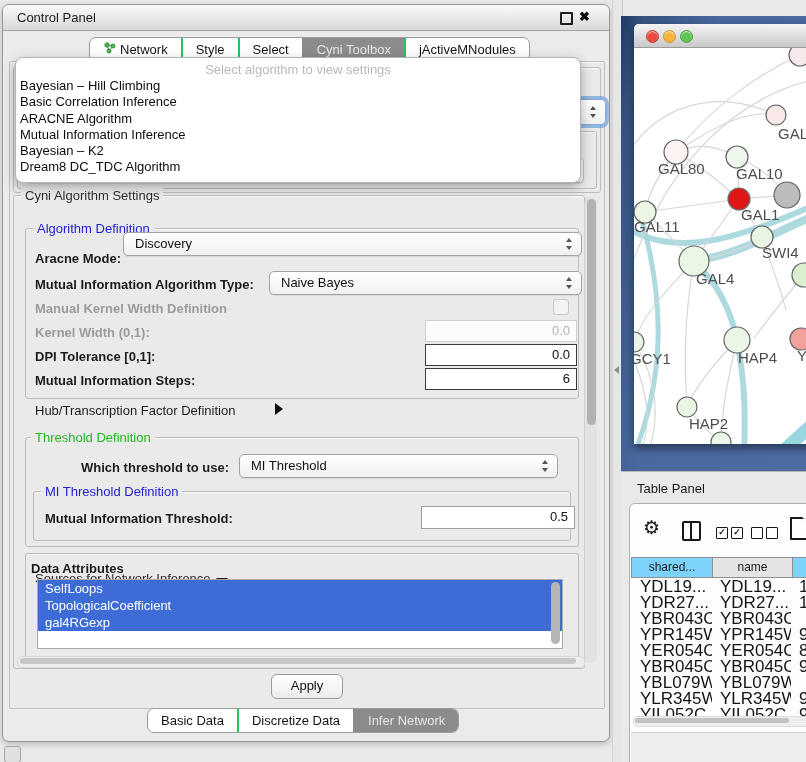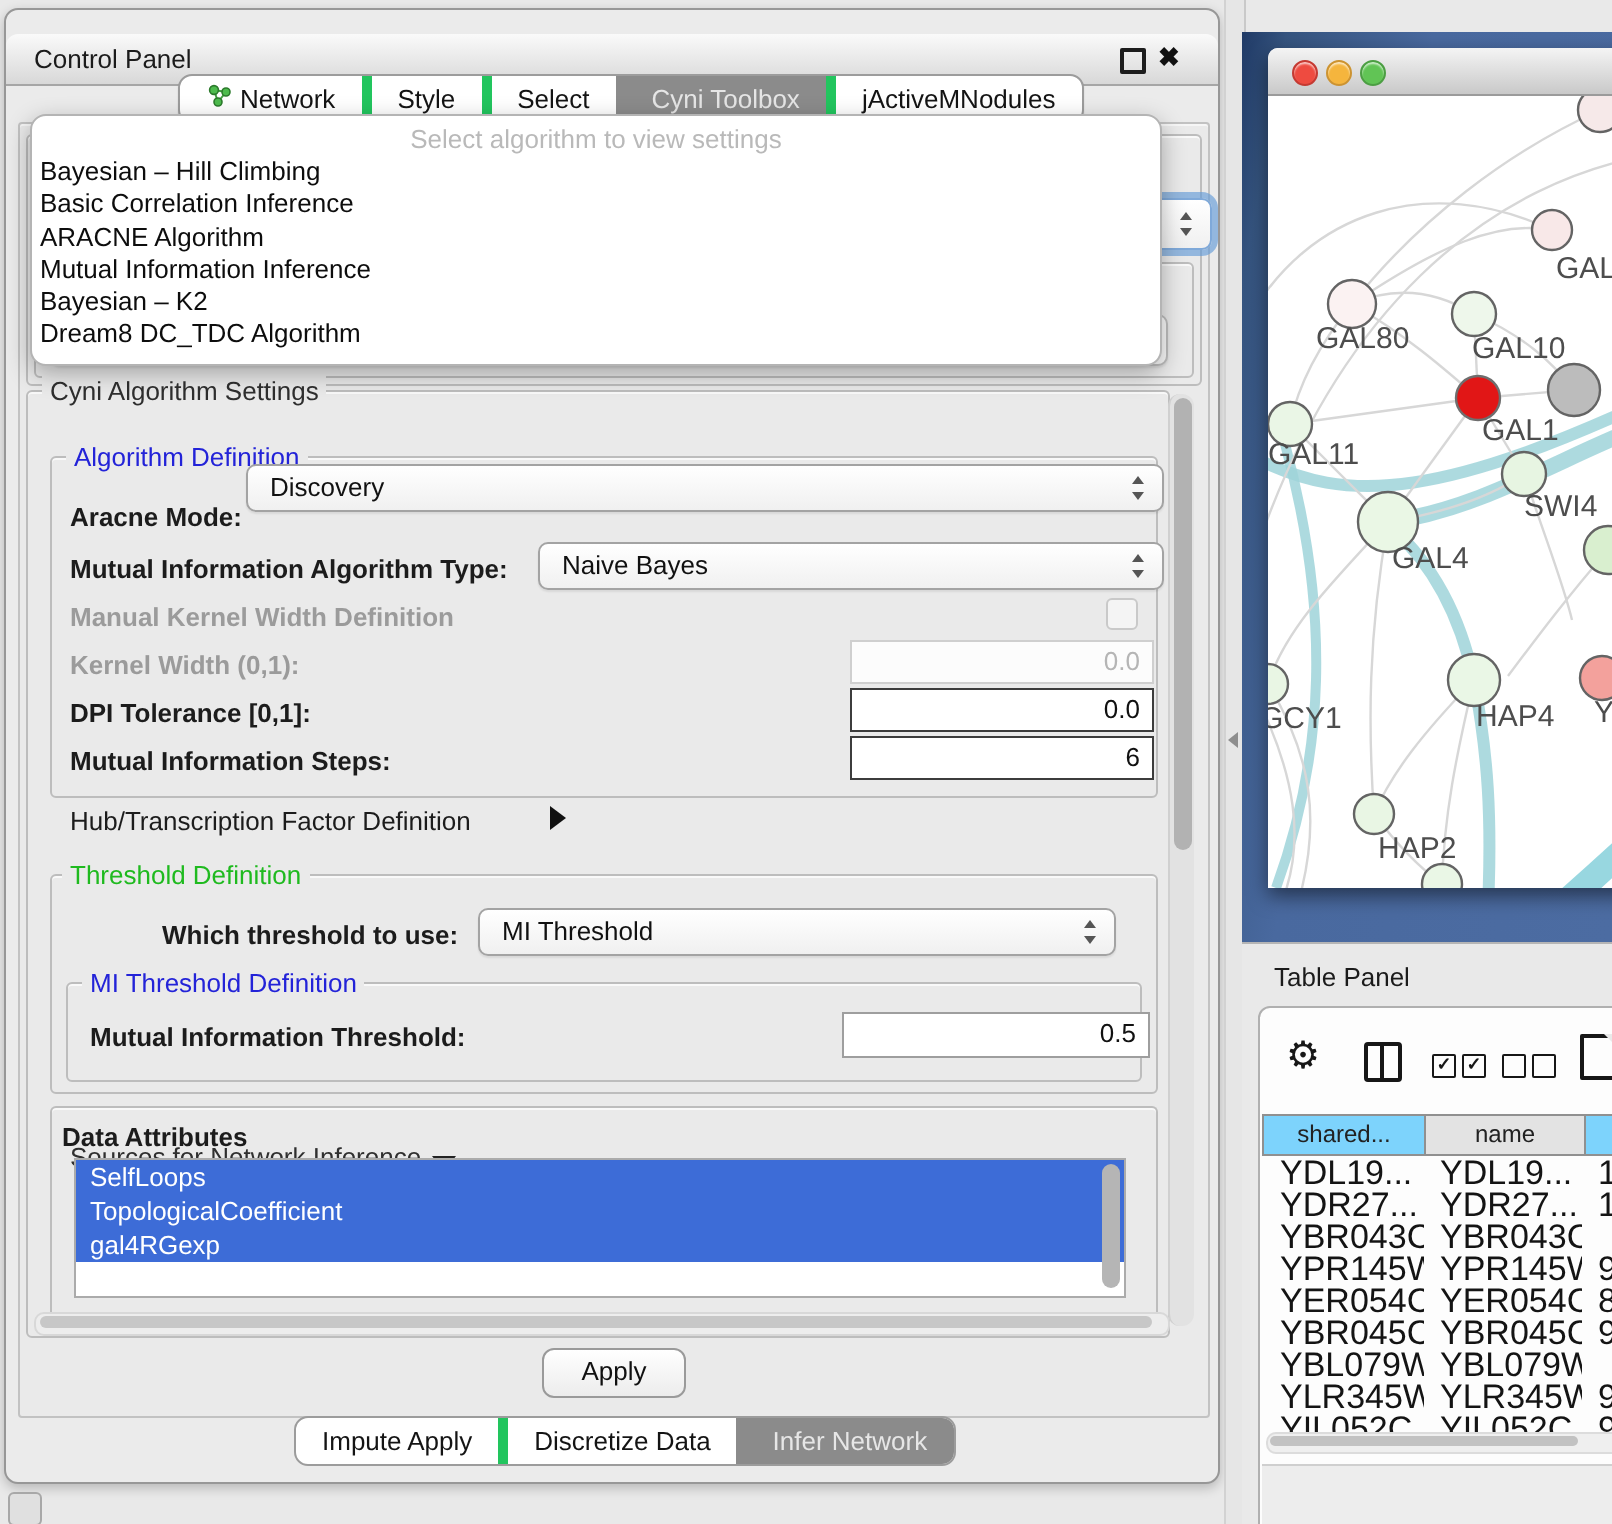--- a/index.html
+++ b/index.html
@@ -1,24 +1,24 @@
 <!DOCTYPE html>
 <html><head>
 <meta charset="utf-8">
 <style>
   html,body{margin:0;padding:0}
   body{width:806px;height:762px;background:#e9e9e9;font-family:"Liberation Sans",sans-serif;position:relative;overflow:hidden;-webkit-font-smoothing:antialiased}
   
   #cp-window{position:absolute;left:2px;top:4px;width:606px;height:736px;border:1px solid #979797;border-radius:7px;background:#ebebeb;box-shadow:0 2px 6px rgba(0,0,0,.22)}
-  #cp-titlebar{position:absolute;left:0;top:12px;right:0;height:25px;background:linear-gradient(#fafafa,#d8d8d8);border-bottom:1px solid #a6a6a6;border-radius:6px 6px 0 0}
+  #cp-titlebar{position:absolute;left:0;top:0;right:0;height:25px;background:linear-gradient(#fafafa,#d8d8d8);border-bottom:1px solid #a6a6a6;border-radius:6px 6px 0 0}
   #cp-title{position:absolute;left:14px;top:5px;font-size:13px;color:#1b1b1b}
   #cp-float{position:absolute;left:557px;top:7px;width:9px;height:9px;border:2px solid #1d1d1d;border-radius:1px}
   #cp-close{position:absolute;left:576px;top:4px;font-size:13px;font-weight:bold;color:#101010;line-height:16px}
   #cp-tabs{position:absolute;left:86px;top:32px;height:23px;display:flex;border:1px solid #9c9c9c;border-radius:7px;background:#fff;overflow:hidden;box-shadow:0 1px 1px rgba(0,0,0,.12)}
-  .cp-tab{padding:0 13px;line-height:23px;font-size:13px;color:#141414;border-left:5px solid #22c55e;white-space:nowrap;display:flex;align-items:center;gap:4px}
+  .cp-tab{padding:0 13px;line-height:23px;font-size:13px;color:#141414;border-left:2px solid #22c55e;white-space:nowrap;display:flex;align-items:center;gap:4px}
   .cp-tab:first-child{border-left:none}
   .cp-tab.sel{background:#8b8b8b;color:#e6e6e6;border-left-color:#8b8b8b}
   #cp-content{position:absolute;left:6px;top:56px;width:594px;height:646px;border:1px solid #c2c2c2;border-radius:2px;background:#eaeaea;box-shadow:inset 0 1px 0 #f6f6f6}
   
   .grp{position:absolute;border:1px solid #bdbdbd;border-radius:3px;box-shadow:inset 0 1px 0 rgba(255,255,255,.7)}
   .grp-label{position:absolute;font-size:13px;background:#eaeaea;padding:0 4px;color:#2f2f2f;white-space:nowrap}
   .lbl{position:absolute;font-size:13px;font-weight:bold;color:#1c1c1c;white-space:nowrap}
   .lbl.gray{color:#9b9b9b}
   .lbl.norm{font-weight:normal}
   
@@ -211,21 +211,21 @@
         <div id="attr-scroll"></div>
       </div>
 
     <div id="hscroll">
         <div id="hscroll-thumb"></div>
       </div>
 
     <div id="apply-btn">Apply</div>
 
     <div id="bottom-tabs">
-        <span class="cp-tab">Impute Apply</span>
+        <span class="cp-tab">Basic Data</span>
         <span class="cp-tab">Discretize Data</span>
         <span class="cp-tab sel">Infer Network</span>
       </div>
   </div>
 
   <div id="mini-icon"></div>
 
   <div id="divider"></div>
   <div id="divider-arrow"></div>
 

